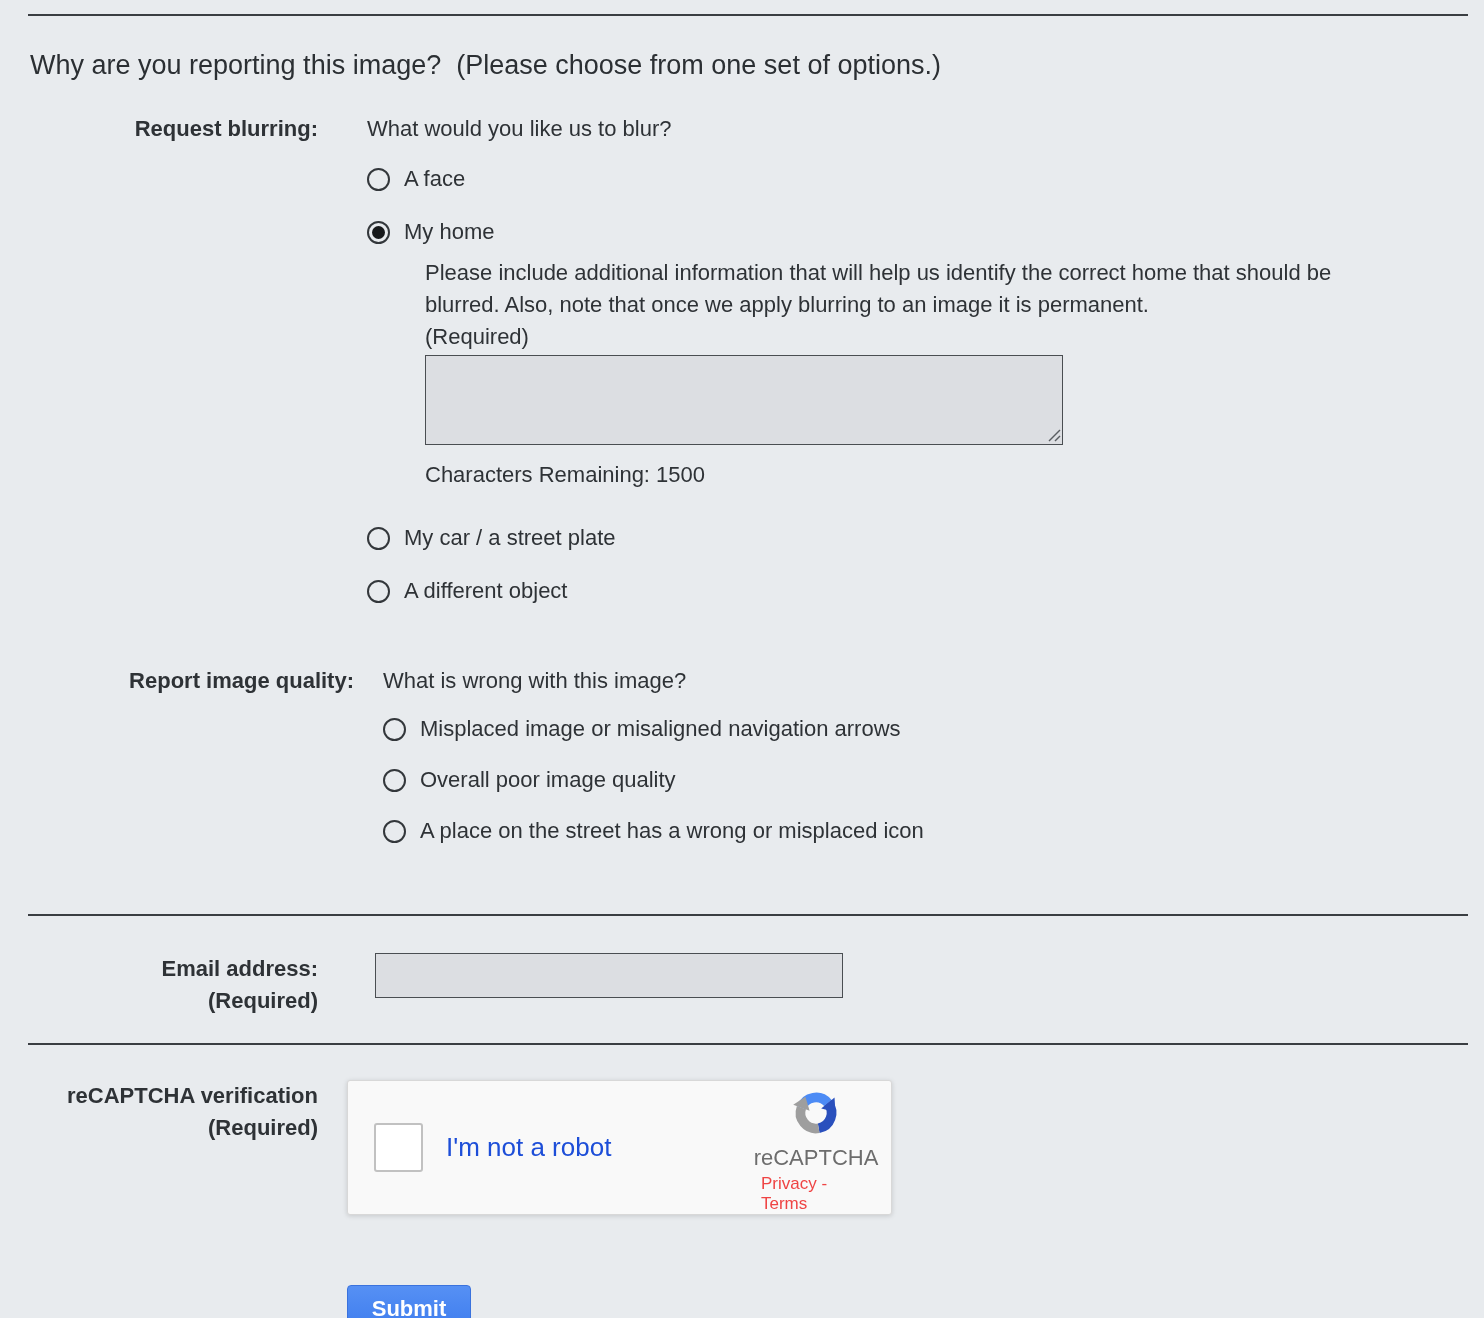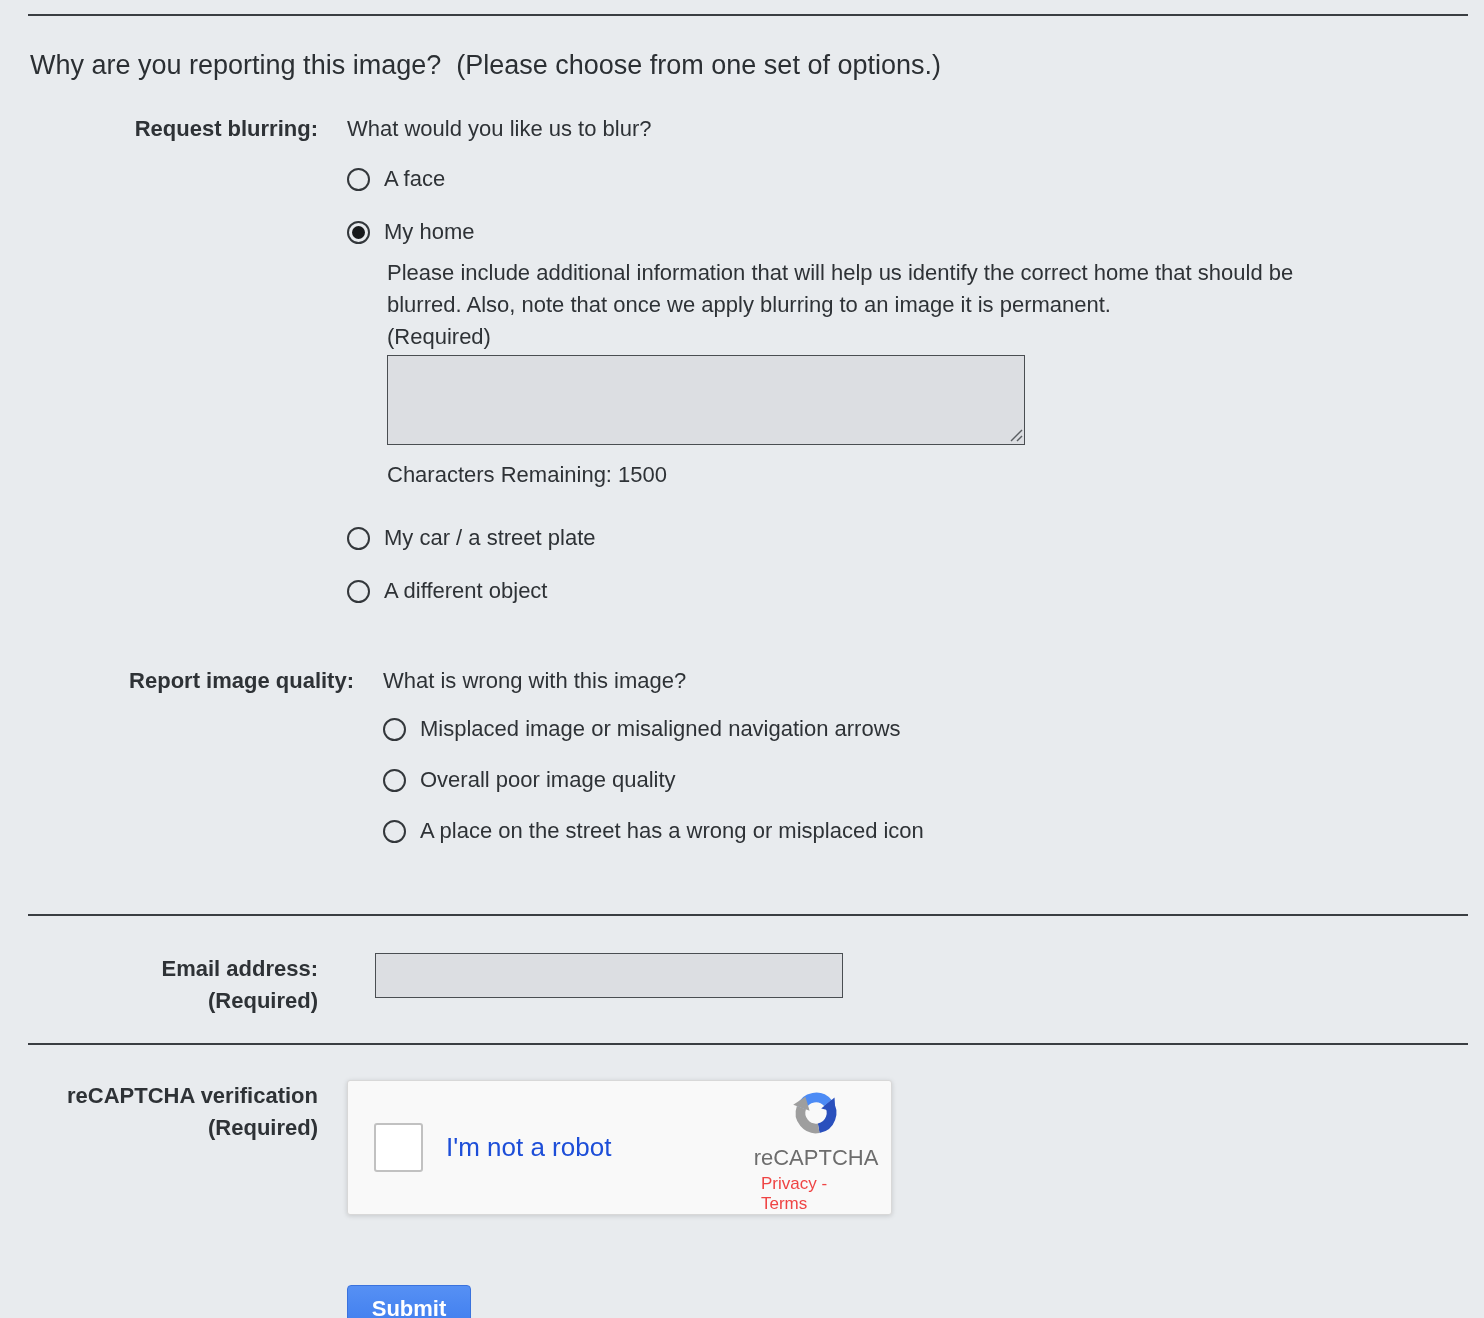--- a/index.html
+++ b/index.html
@@ -20,21 +20,21 @@
   .top-rule { margin-top: 14px; }
   .title {
     margin: 32px 0 0 30px;
     font-size: 27px;
     font-weight: normal;
     line-height: 34px;
     color: #2b2f33;
     white-space: pre-wrap;
   }
   .row { display: flex; align-items: flex-start; }
-  .row-1 { margin-top: 32px; }
+  .row-1 { margin-top: 32px; gap: 20px; }
   .row-2 { margin-top: 62px; margin-left: 36px; }
   .label-col {
     width: 318px;
     flex: 0 0 318px;
     text-align: right;
     font-weight: bold;
     font-size: 22px;
     line-height: 30px;
   }
   .label-col.stacked { line-height: 32px; }
@@ -60,21 +60,21 @@
     width: 13px; height: 13px;
     border-radius: 50%;
     background: #17191b;
   }
   .radio-label { font-size: 22px; line-height: 26px; }
   .mt22 { margin-top: 22px; }
   .mt27 { margin-top: 27px; }
   .mt36 { margin-top: 36px; }
   .mt20 { margin-top: 20px; }
   .mt25 { margin-top: 25px; }
-  .indent { margin-left: 40px; margin-top: 12px; }
+  .indent { margin-left: 58px; margin-top: 12px; }
   .help-text {
     font-size: 22px;
     line-height: 32px;
     max-width: 975px;
   }
   .required-note { font-size: 22px; line-height: 32px; }
   .textarea-wrap { position: relative; margin-top: 2px; width: 638px; }
   textarea.blur-details {
     width: 638px; height: 90px;
     background: #dcdee2;

